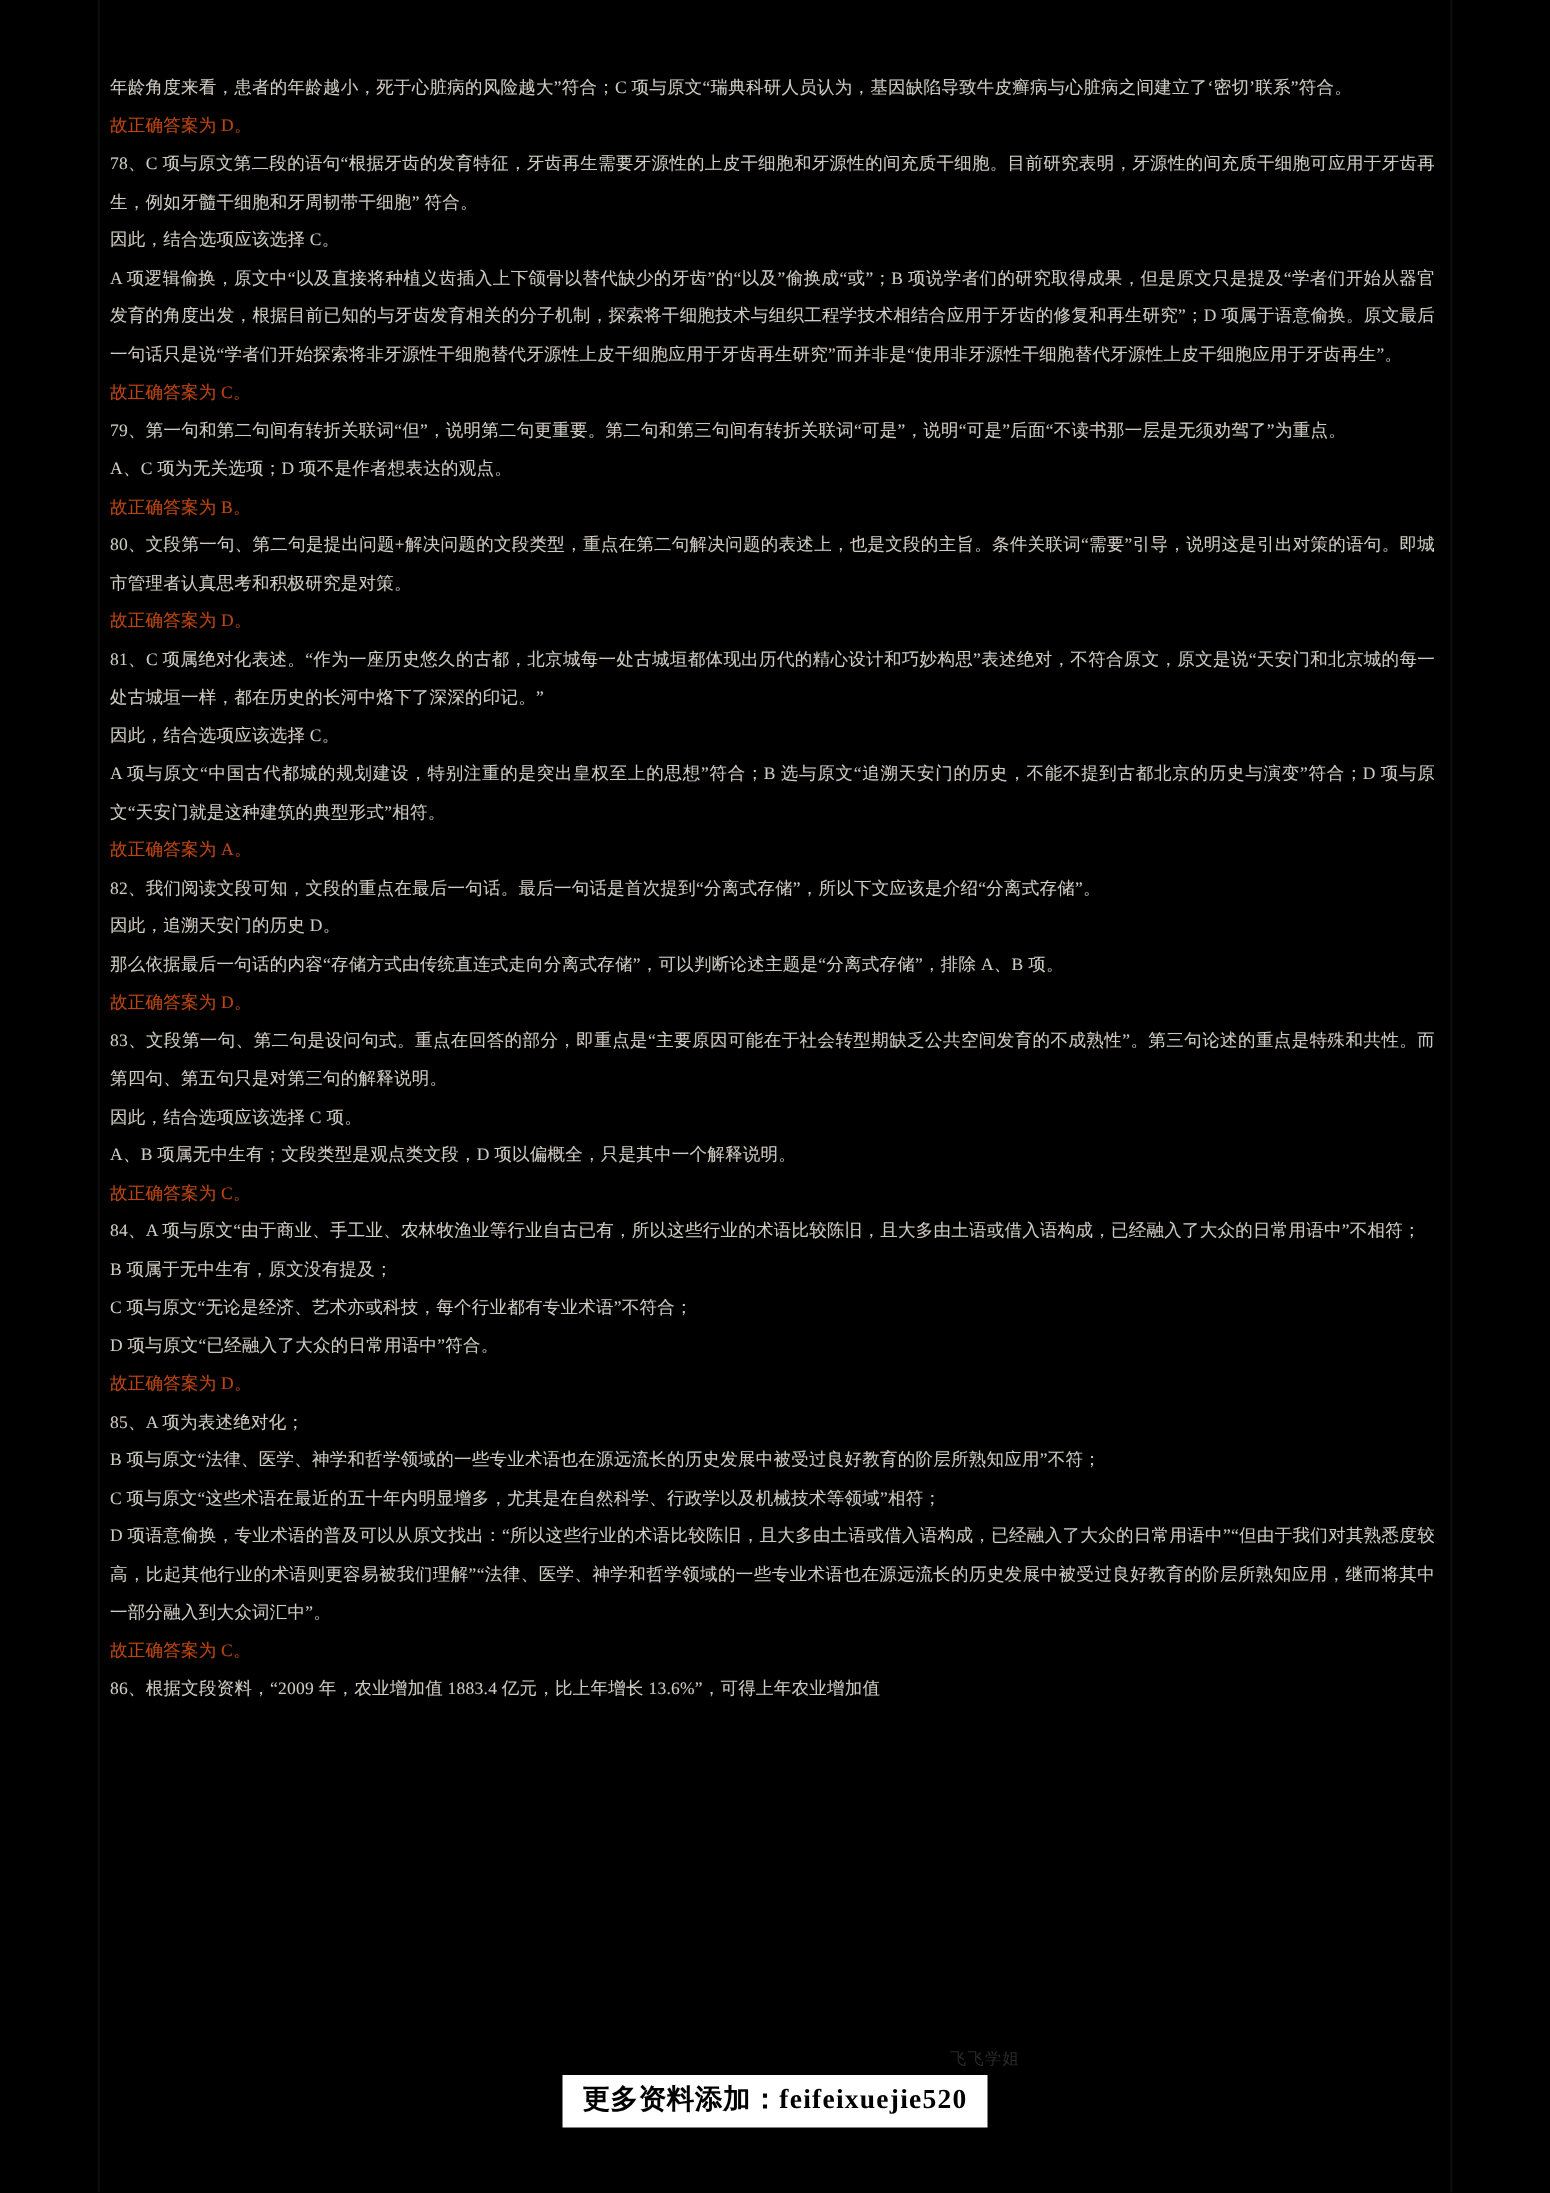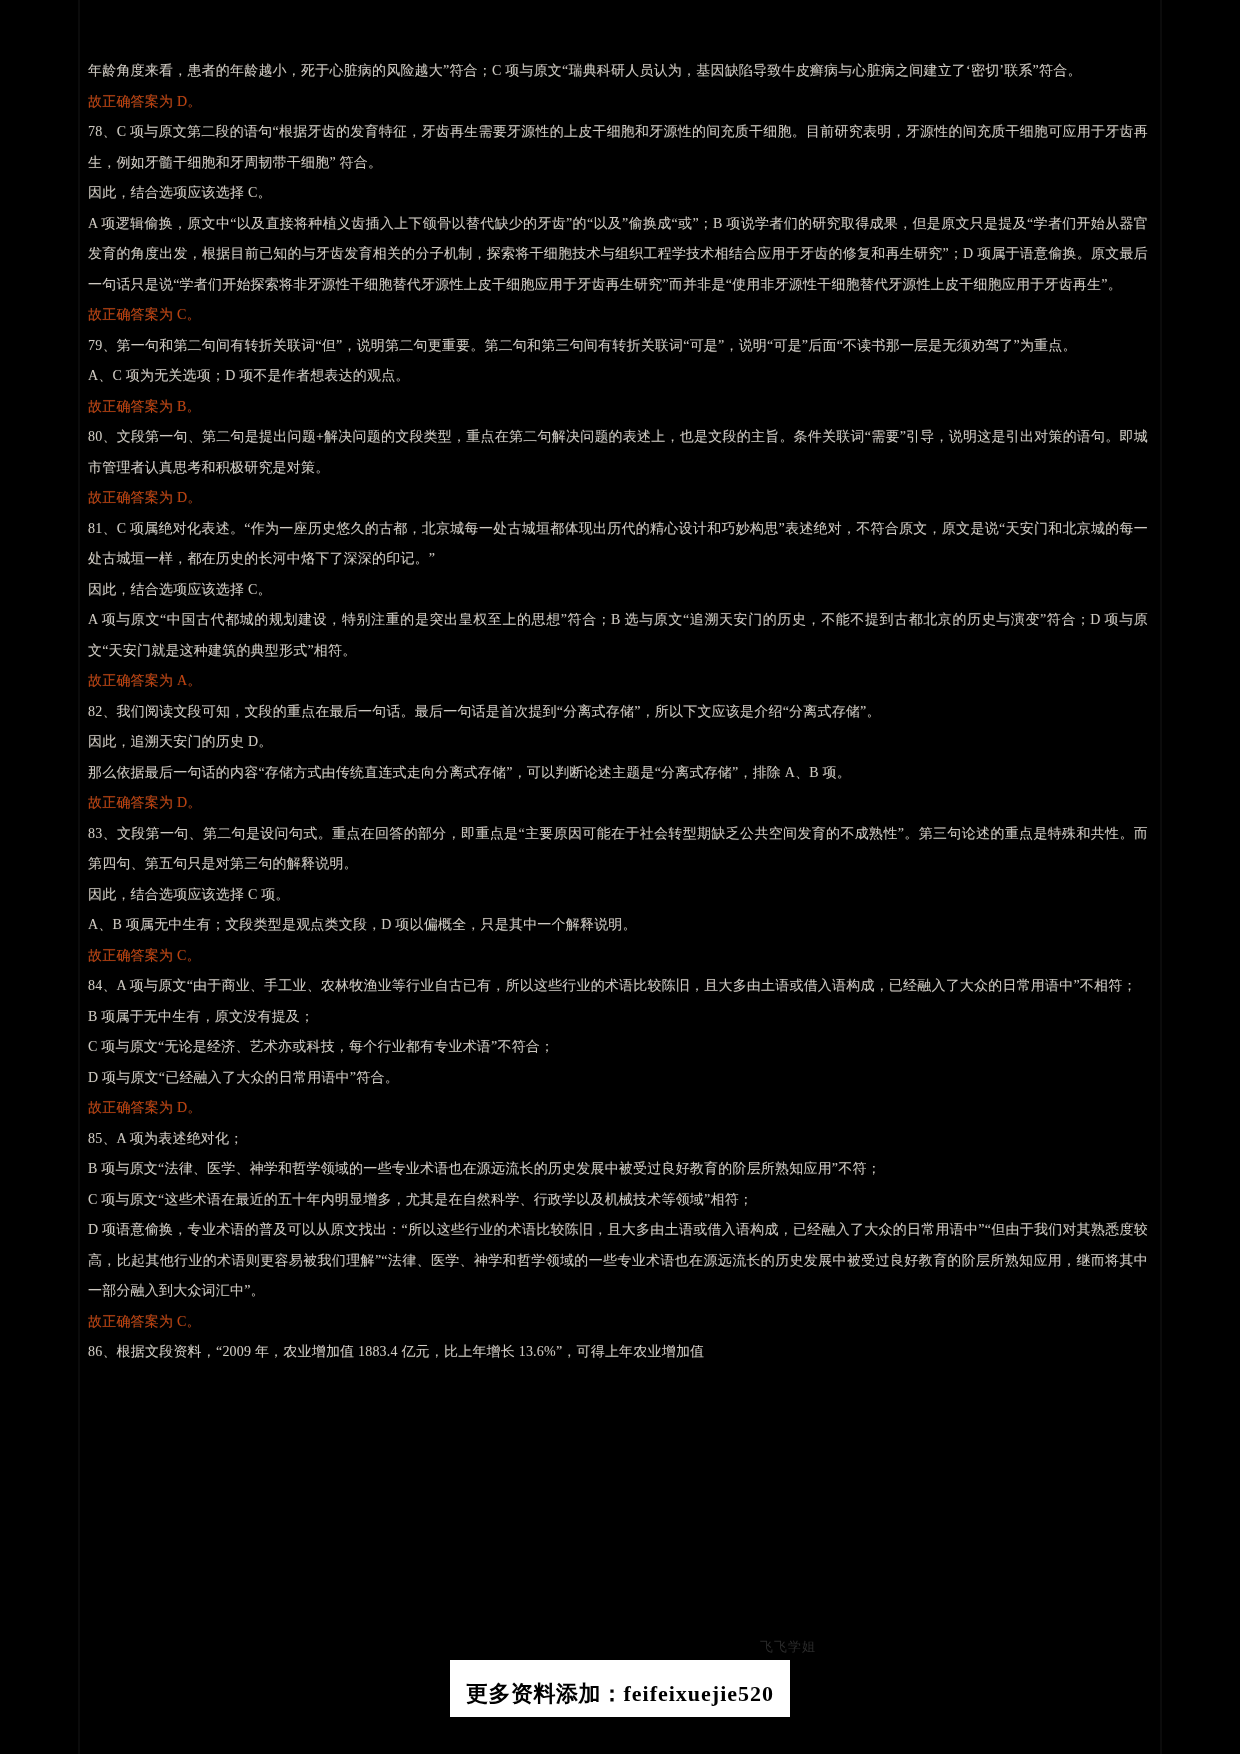--- a/index.html
+++ b/index.html
@@ -44,21 +44,21 @@
     top: 1660px;
     width: 1240px;
     text-align: center;
   }
   .footer-badge {
     display: inline-block;
     background: #ffffff;
     color: #000000;
     font-size: 22px;
     font-weight: bold;
-    padding: 19px 16px 8px 16px;
+    padding: 4px 16px 8px 16px;
     letter-spacing: 0.5px;
     font-family: "Liberation Serif", "DejaVu Serif", serif;
   }
   .footer-badge .handle {
     font-family: "Liberation Serif", "DejaVu Serif", serif;
     letter-spacing: 1px;
   }
   .watermark {
     position: absolute;
     left: 760px;

